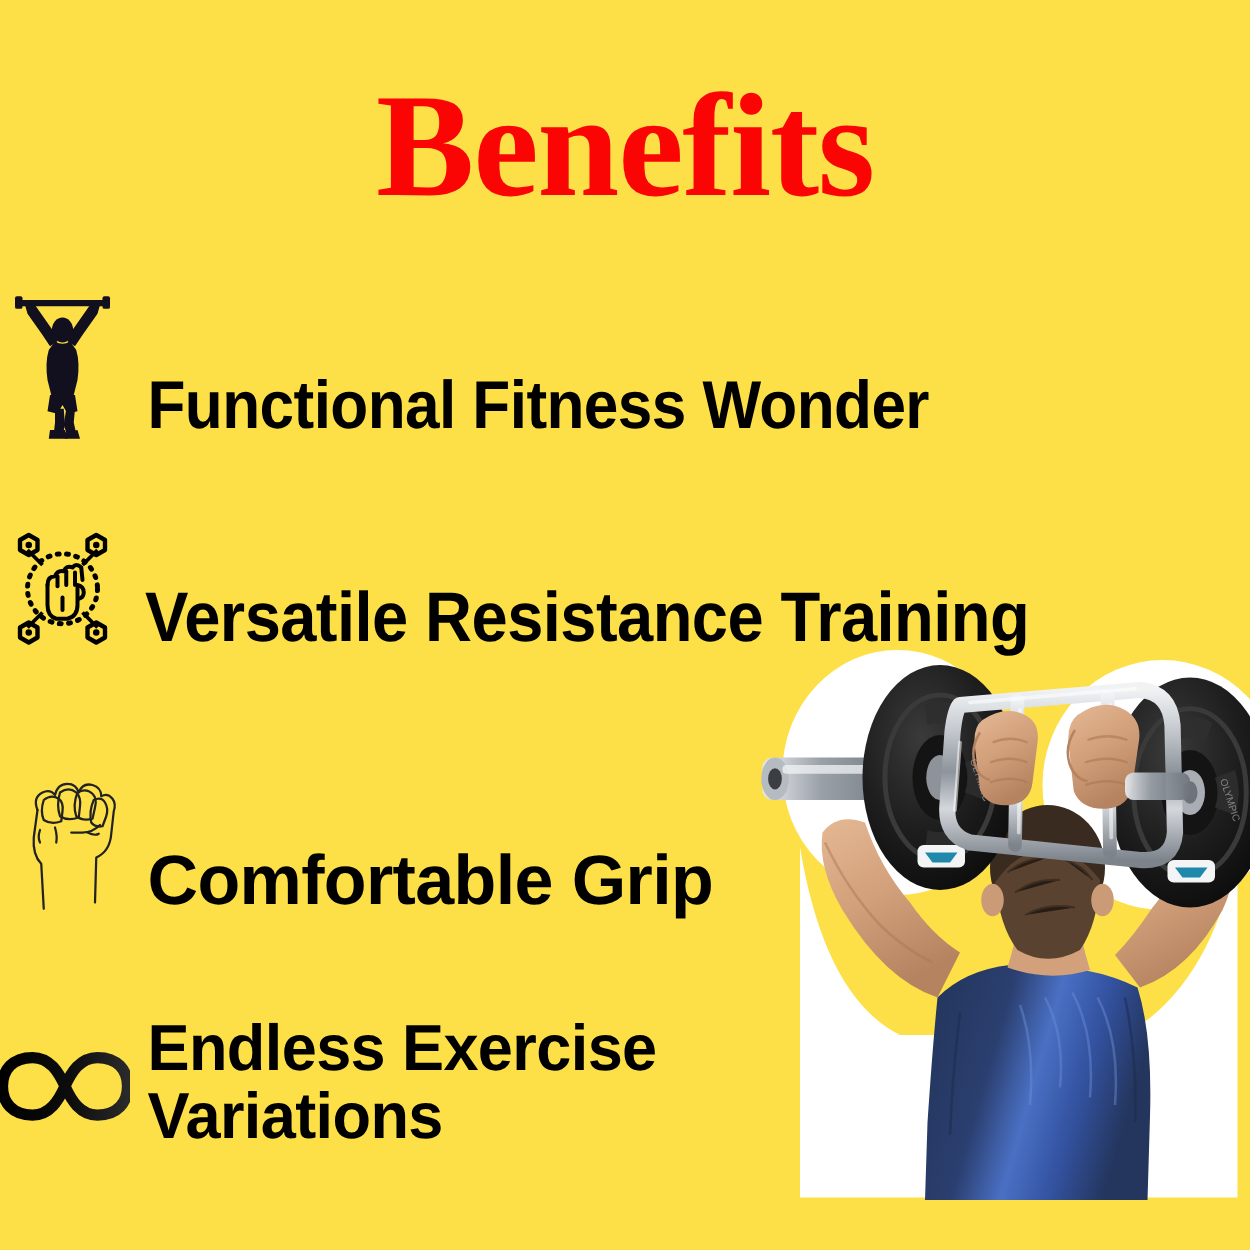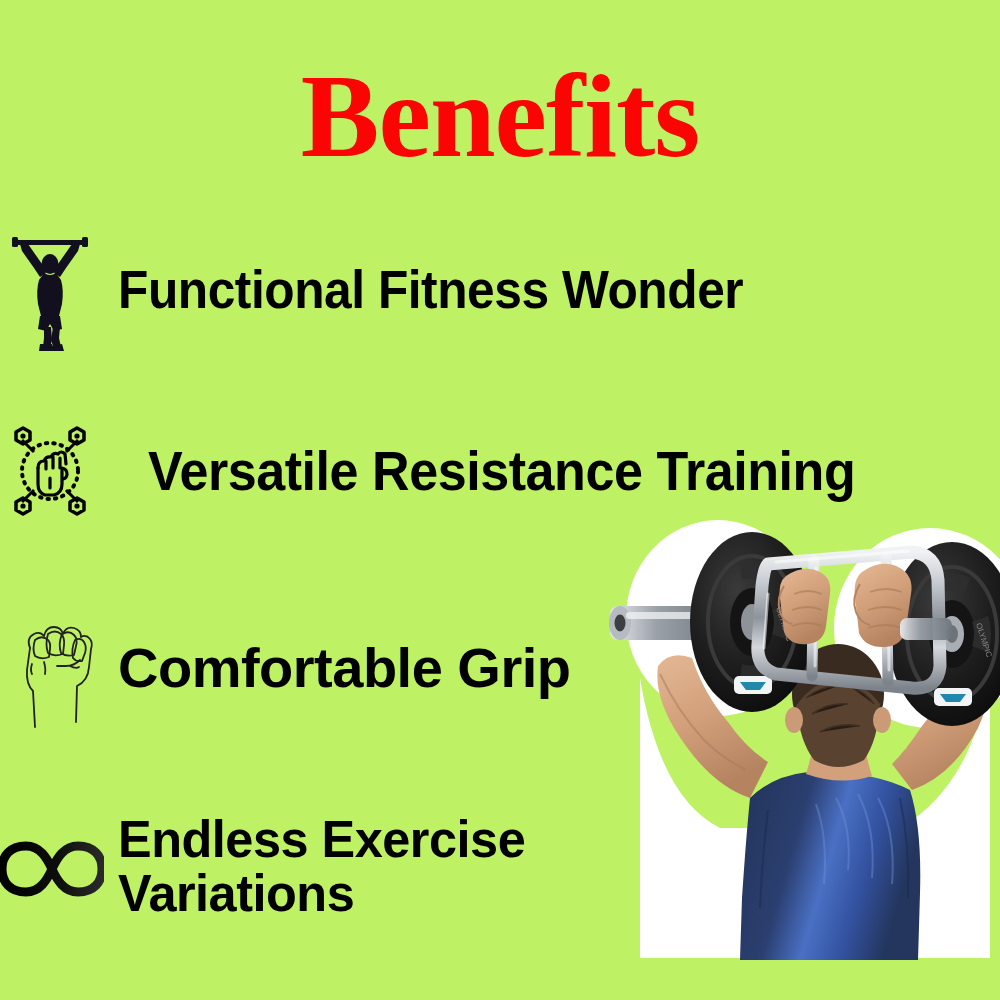--- a/index.html
+++ b/index.html
@@ -8,21 +8,21 @@
     padding: 0;
     background: #ffffff;
   }
   body {
     font-family: "Liberation Sans", sans-serif;
   }
   #canvas {
     position: relative;
     width: 1000px;
     height: 1000px;
-    background: #bef264;
+    background: #fde047;
     overflow: hidden;
   }
 
   
   .title {
     position: absolute;
     left: 0;
     top: 58px;
     width: 1000px;
     text-align: center;
@@ -32,21 +32,21 @@
     line-height: 1.0;
     letter-spacing: -1px;
     color: #fb0404;
     white-space: nowrap;
   }
 
   
   .benefit-row {
     position: absolute;
     display: flex;
-    align-items: center;
+    align-items: flex-end;
     left: 0;
   }
   .benefit-icon {
     position: relative;
     flex: 0 0 auto;
     display: block;
   }
   .benefit-label {
     font-family: "Liberation Sans", "DejaVu Sans", sans-serif;
     font-weight: bold;
@@ -60,21 +60,21 @@
   #row-1 .benefit-icon { width: 96px; height: 124px; margin-left: 6px; }
   #row-1 .benefit-label {
     font-size: 54px;
     line-height: 1.02;
     margin-left: 16px;
     transform: scaleX(0.92);
     transform-origin: left center;
   }
 
   
-  #row-2 { top: 420px; gap: 32px; }
+  #row-2 { top: 420px; }
   #row-2 .benefit-icon { width: 96px; height: 102px; margin-left: 2px; }
   #row-2 .benefit-label {
     font-size: 56px;
     line-height: 1.02;
     margin-left: 18px;
     transform: scaleX(0.93);
     transform-origin: left center;
   }
 
   

